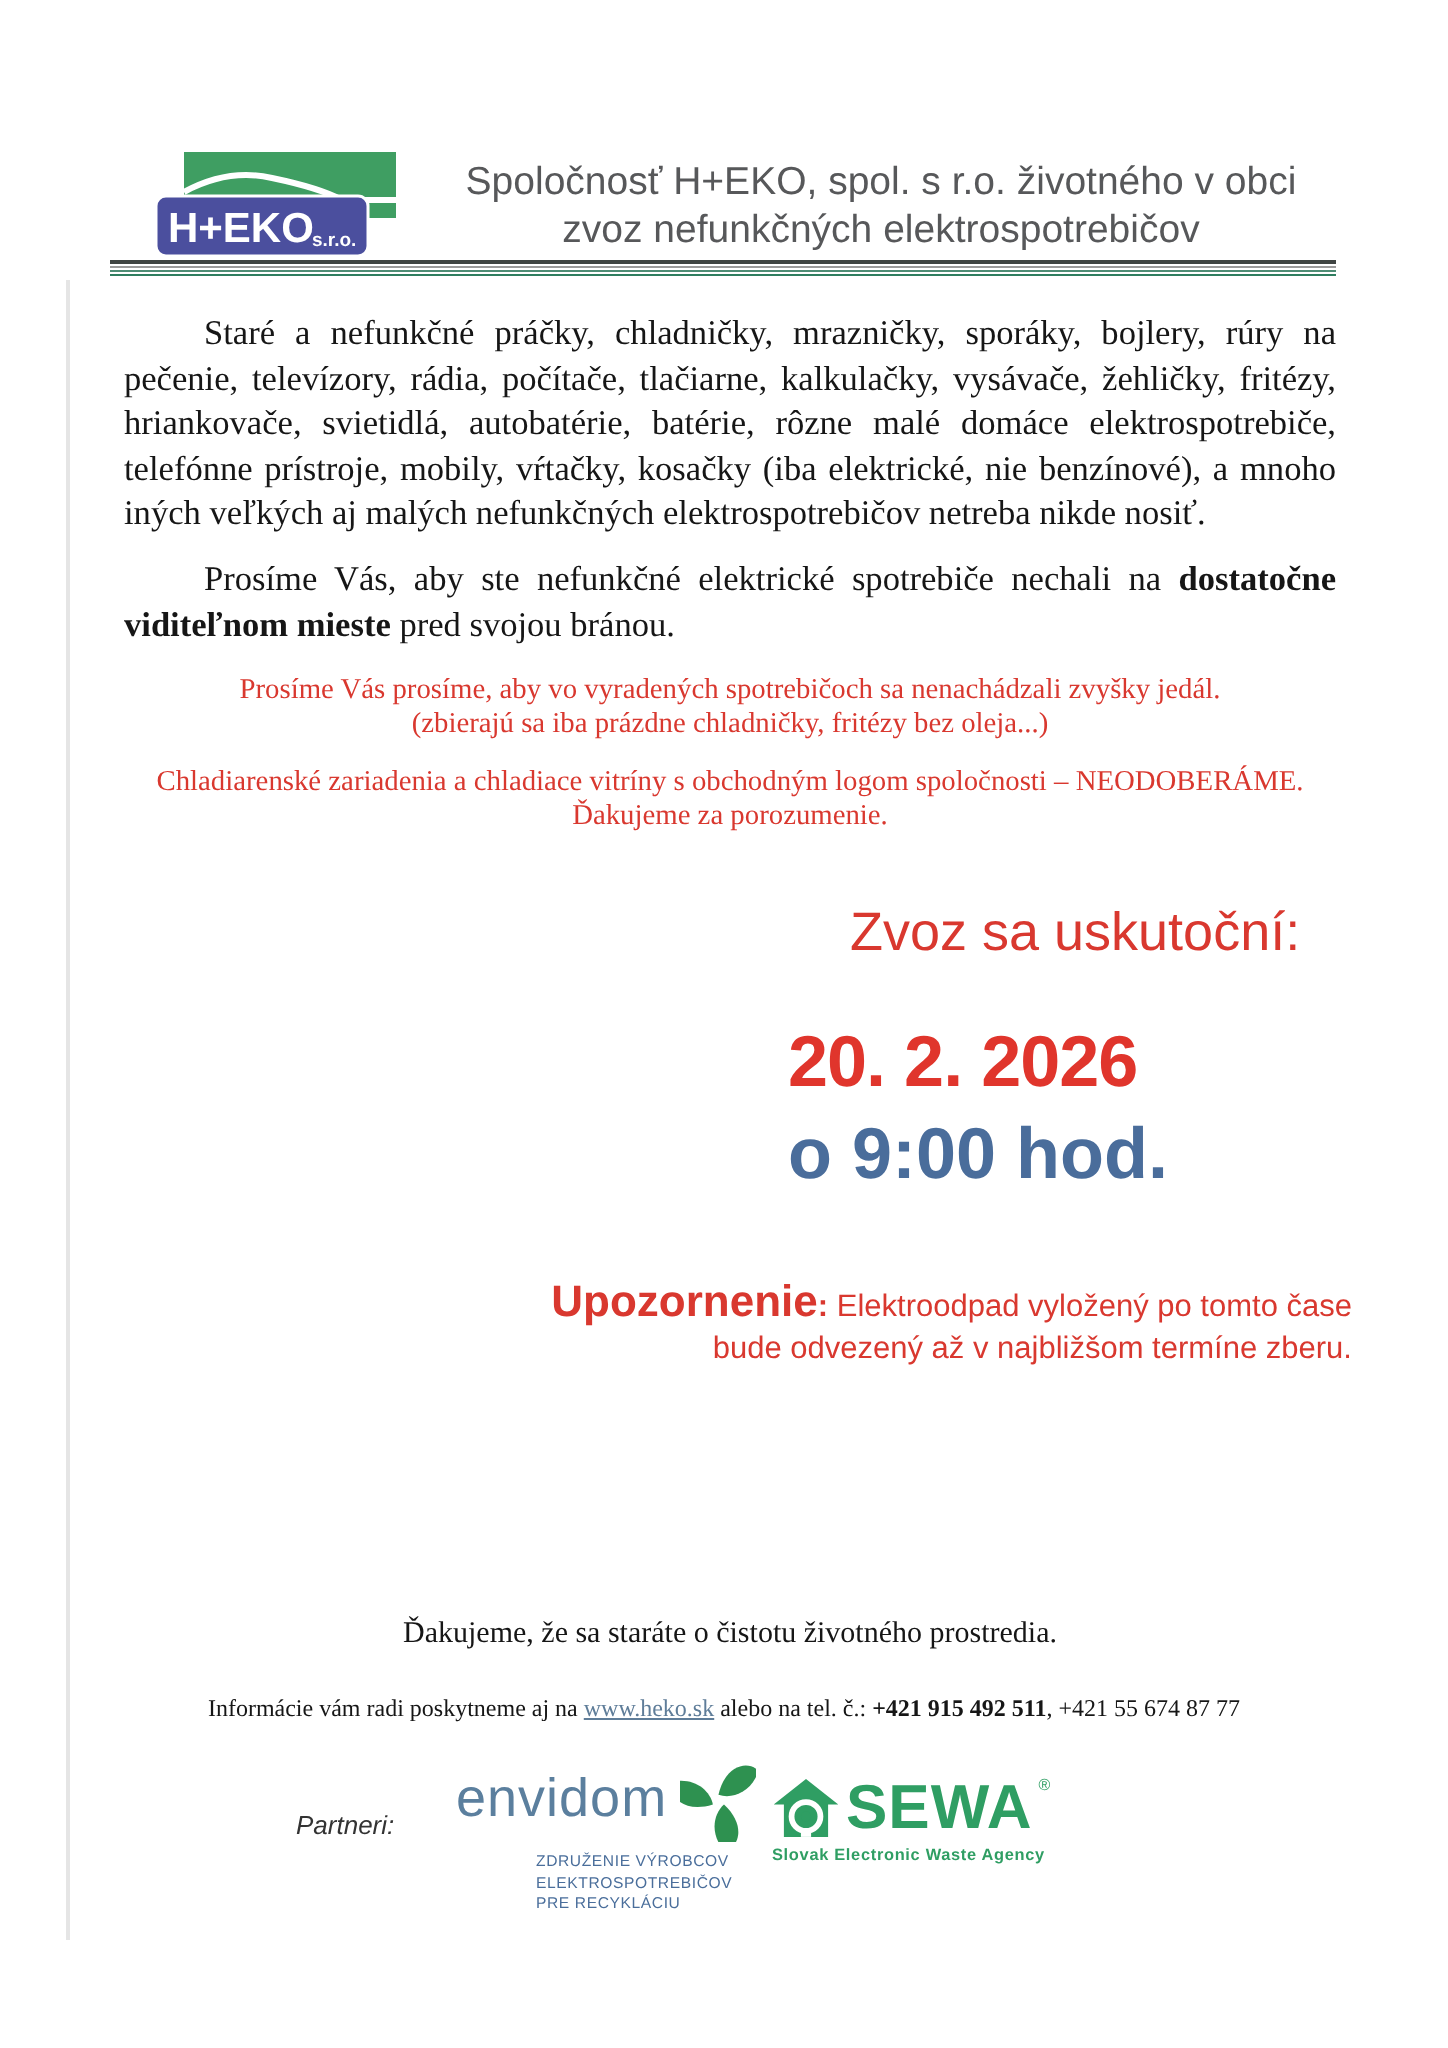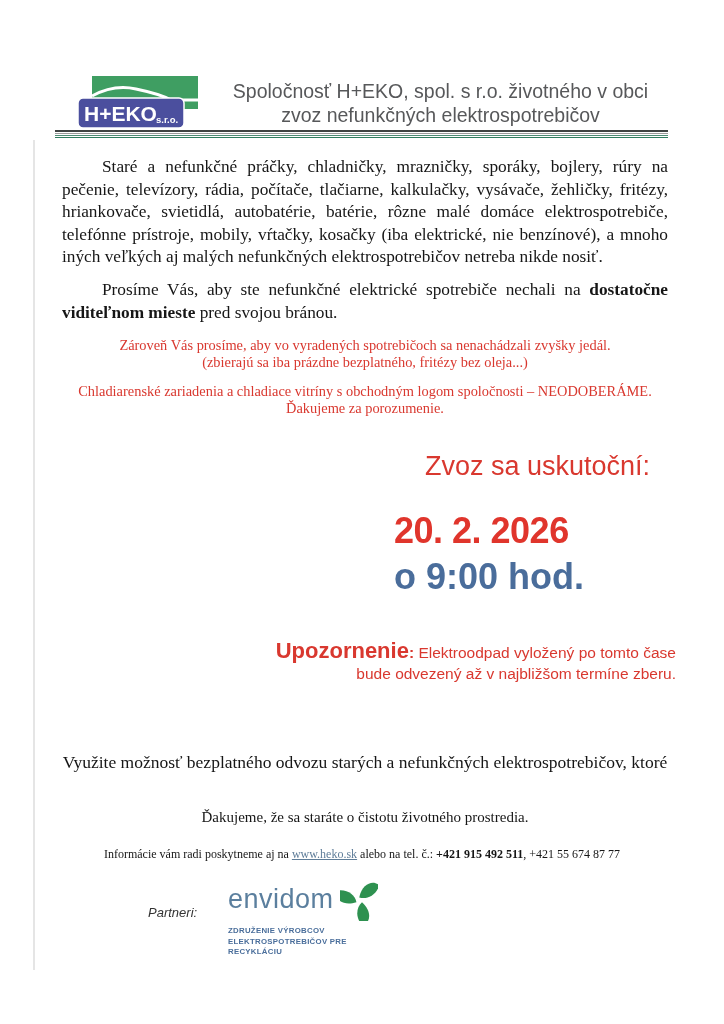--- a/index.html
+++ b/index.html
@@ -91,22 +91,23 @@
   .partners-label{left:148px;top:905px;font-family:"Liberation Sans", sans-serif;font-style:italic;font-size:13px;color:#333;}
   .envidom{left:228px;top:877px;width:150px;}
   .envidom .row{display:flex;align-items:center;gap:6px;}
   .envidom .name{
     font-family:"Liberation Sans", sans-serif;
     font-size:27px;color:var(--c-envidom_blue,#5b7f9e);letter-spacing:.5px;
   }
   .envidom .caption{
     margin-top:5px;
     font-family:"Liberation Sans", sans-serif;
-    font-weight:bold;font-size:7.8px;line-height:10.5px;letter-spacing:.3px;
+    font-weight:normal;font-size:7.8px;line-height:10.5px;letter-spacing:.3px;
     color:var(--c-envidom_caption,#4a6e9b);
+    margin-left:40px;
   }
   .sewa{left:386px;top:886px;width:150px;}
   .sewa .row{display:flex;align-items:center;gap:3px;}
   .sewa .name{
     font-family:"Liberation Sans", sans-serif;
     font-weight:bold;font-size:31px;letter-spacing:.5px;
     color:var(--c-sewa_green,#2f9e63);
   }
   .sewa .reg{font-family:"Liberation Sans", sans-serif;font-size:8px;color:var(--c-sewa_green,#2f9e63);align-self:flex-start;margin-top:2px;}
   .sewa .caption{
@@ -138,40 +139,39 @@
     <div>zvoz nefunkčných elektrospotrebičov</div>
   </div>
 
   <div class="abs divider"></div>
 
   <div class="abs para para1"><span class="ind"></span><span>Staré a nefunkčné práčky, chladničky, mrazničky, sporáky, bojlery, rúry na pečenie, televízory, rádia, počítače, tlačiarne, kalkulačky, vysávače, žehličky, fritézy, hriankovače, svietidlá, autobatérie, batérie, rôzne malé domáce elektrospotrebiče, telefónne prístroje, mobily, vŕtačky, kosačky (iba elektrické, nie benzínové), a mnoho iných veľkých aj malých nefunkčných elektrospotrebičov netreba nikde nosiť.</span></div>
 
   <div class="abs para para2"><span class="ind"></span><span>Prosíme Vás, aby ste nefunkčné elektrické spotrebiče nechali na </span><span class="b">dostatočne viditeľnom mieste</span><span> pred svojou bránou.</span></div>
 
   <div class="abs rednote red1">
-    <div>Zároveň Vás prosíme, aby vo vyradených spotrebičoch sa nenachádzali zvyšky jedál.</div>
-    <div>(zbierajú sa iba prázdne bezplatného, fritézy bez oleja...)</div>
+    <div>Prosíme Vás prosíme, aby vo vyradených spotrebičoch sa nenachádzali zvyšky jedál.</div>
+    <div>(zbierajú sa iba prázdne chladničky, fritézy bez oleja...)</div>
   </div>
 
   <div class="abs rednote red2">
     <div>Chladiarenské zariadenia a chladiace vitríny s obchodným logom spoločnosti – NEODOBERÁME.</div>
     <div>Ďakujeme za porozumenie.</div>
   </div>
 
   <div class="abs event-heading">Zvoz sa uskutoční:</div>
   <div class="abs event-date">20. 2. 2026</div>
   <div class="abs event-time">o 9:00 hod.</div>
 
   <div class="abs warning">
     <div><span class="wlabel">Upozornenie</span><span class="wlabel" style="font-size:15.5px;">: </span><span>Elektroodpad vyložený po tomto čase</span></div>
     <div>bude odvezený až v najbližšom termíne zberu.</div>
   </div>
 
   <div class="abs closing">
-    <div>Využite možnosť bezplatného odvozu starých a nefunkčných elektrospotrebičov, ktoré</div>
   </div>
 
   <div class="abs thanks">Ďakujeme, že sa staráte o čistotu životného prostredia.</div>
 
   <div class="abs contact"><span>Informácie vám radi poskytneme aj na </span><a href="#">www.heko.sk</a><span> alebo na tel. č.: </span><span class="phone-b">+421 915 492 511</span><span>, +421 55 674 87 77</span></div>
 
   <div class="abs partners-label">Partneri:</div>
 
   <div class="abs envidom">
     <div class="row">
@@ -185,14 +185,27 @@
           </g>
         </g>
       </svg>
     </div>
     <div class="caption">
       <div>ZDRUŽENIE VÝROBCOV</div>
       <div>ELEKTROSPOTREBIČOV PRE RECYKLÁCIU</div>
     </div>
   </div>
 
+  <div class="abs sewa">
+    <div class="row">
+      <svg width="34" height="32" viewBox="0 0 40 36">
+        <path d="M20,1 L39,16 L33,16 L33,35 L7,35 L7,16 L1,16 Z" fill="#2f9e63"></path>
+        <circle cx="20" cy="23" r="8.5" fill="none" stroke="#ffffff" stroke-width="3.4"></circle>
+        <circle cx="20" cy="23" r="3" fill="#2f9e63"></circle>
+        <rect x="17" y="31" width="6" height="4" fill="#ffffff"></rect>
+      </svg>
+      <span class="name">SEWA</span>
+      <span class="reg">®</span>
+    </div>
+    <div class="caption">Slovak Electronic Waste Agency</div>
+  </div>
 
 </div>
 
 </body></html>

